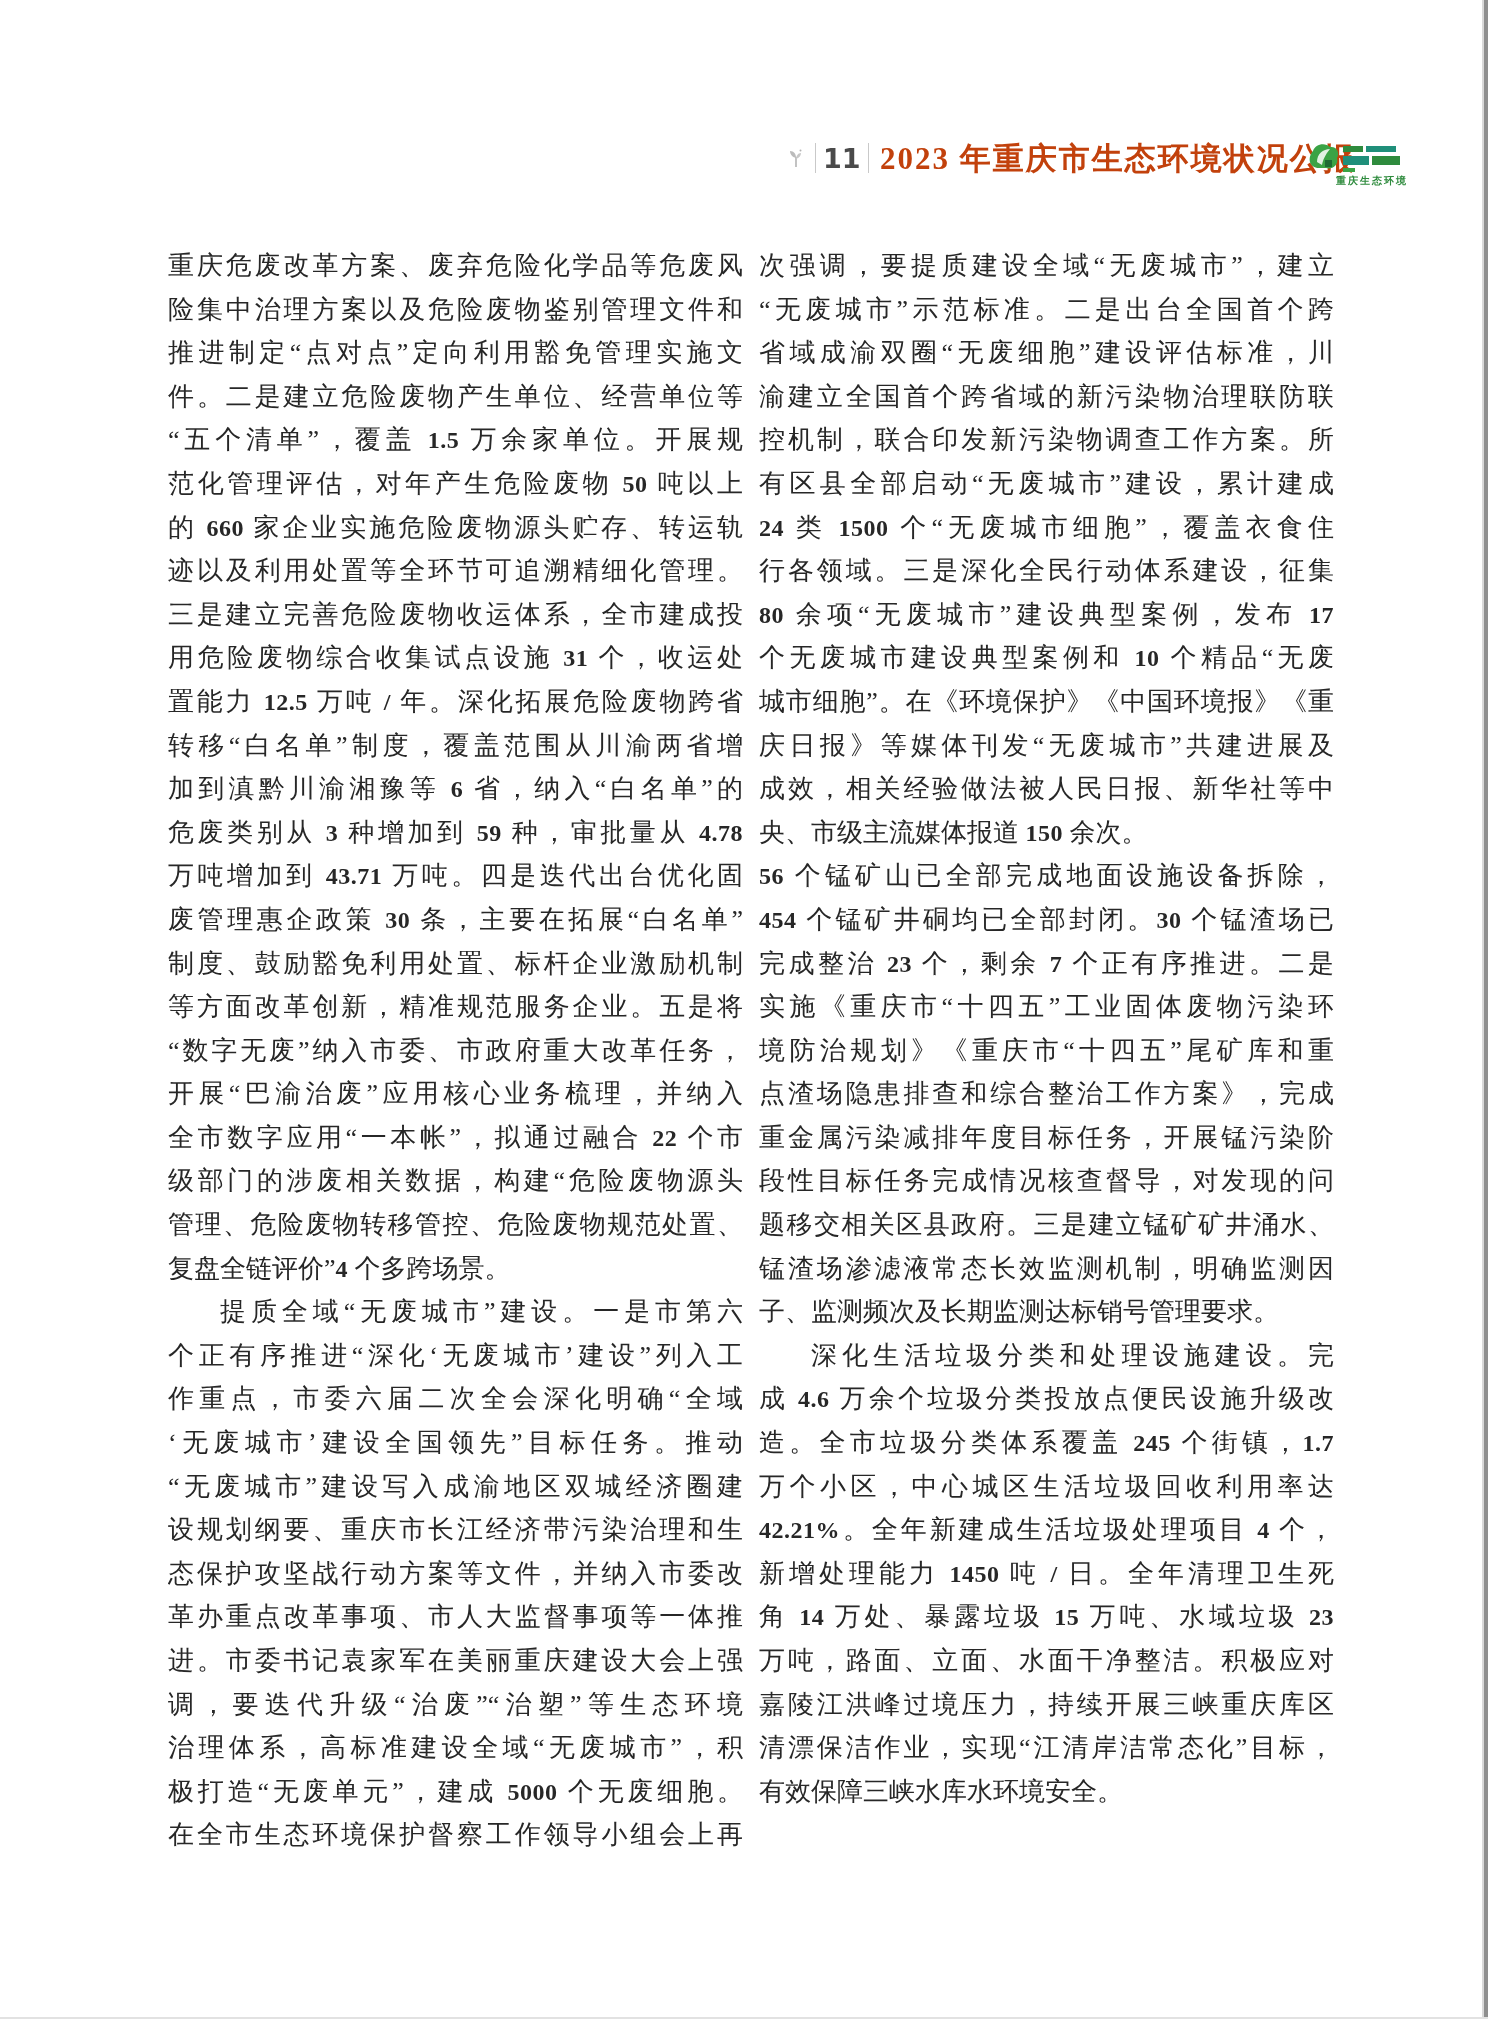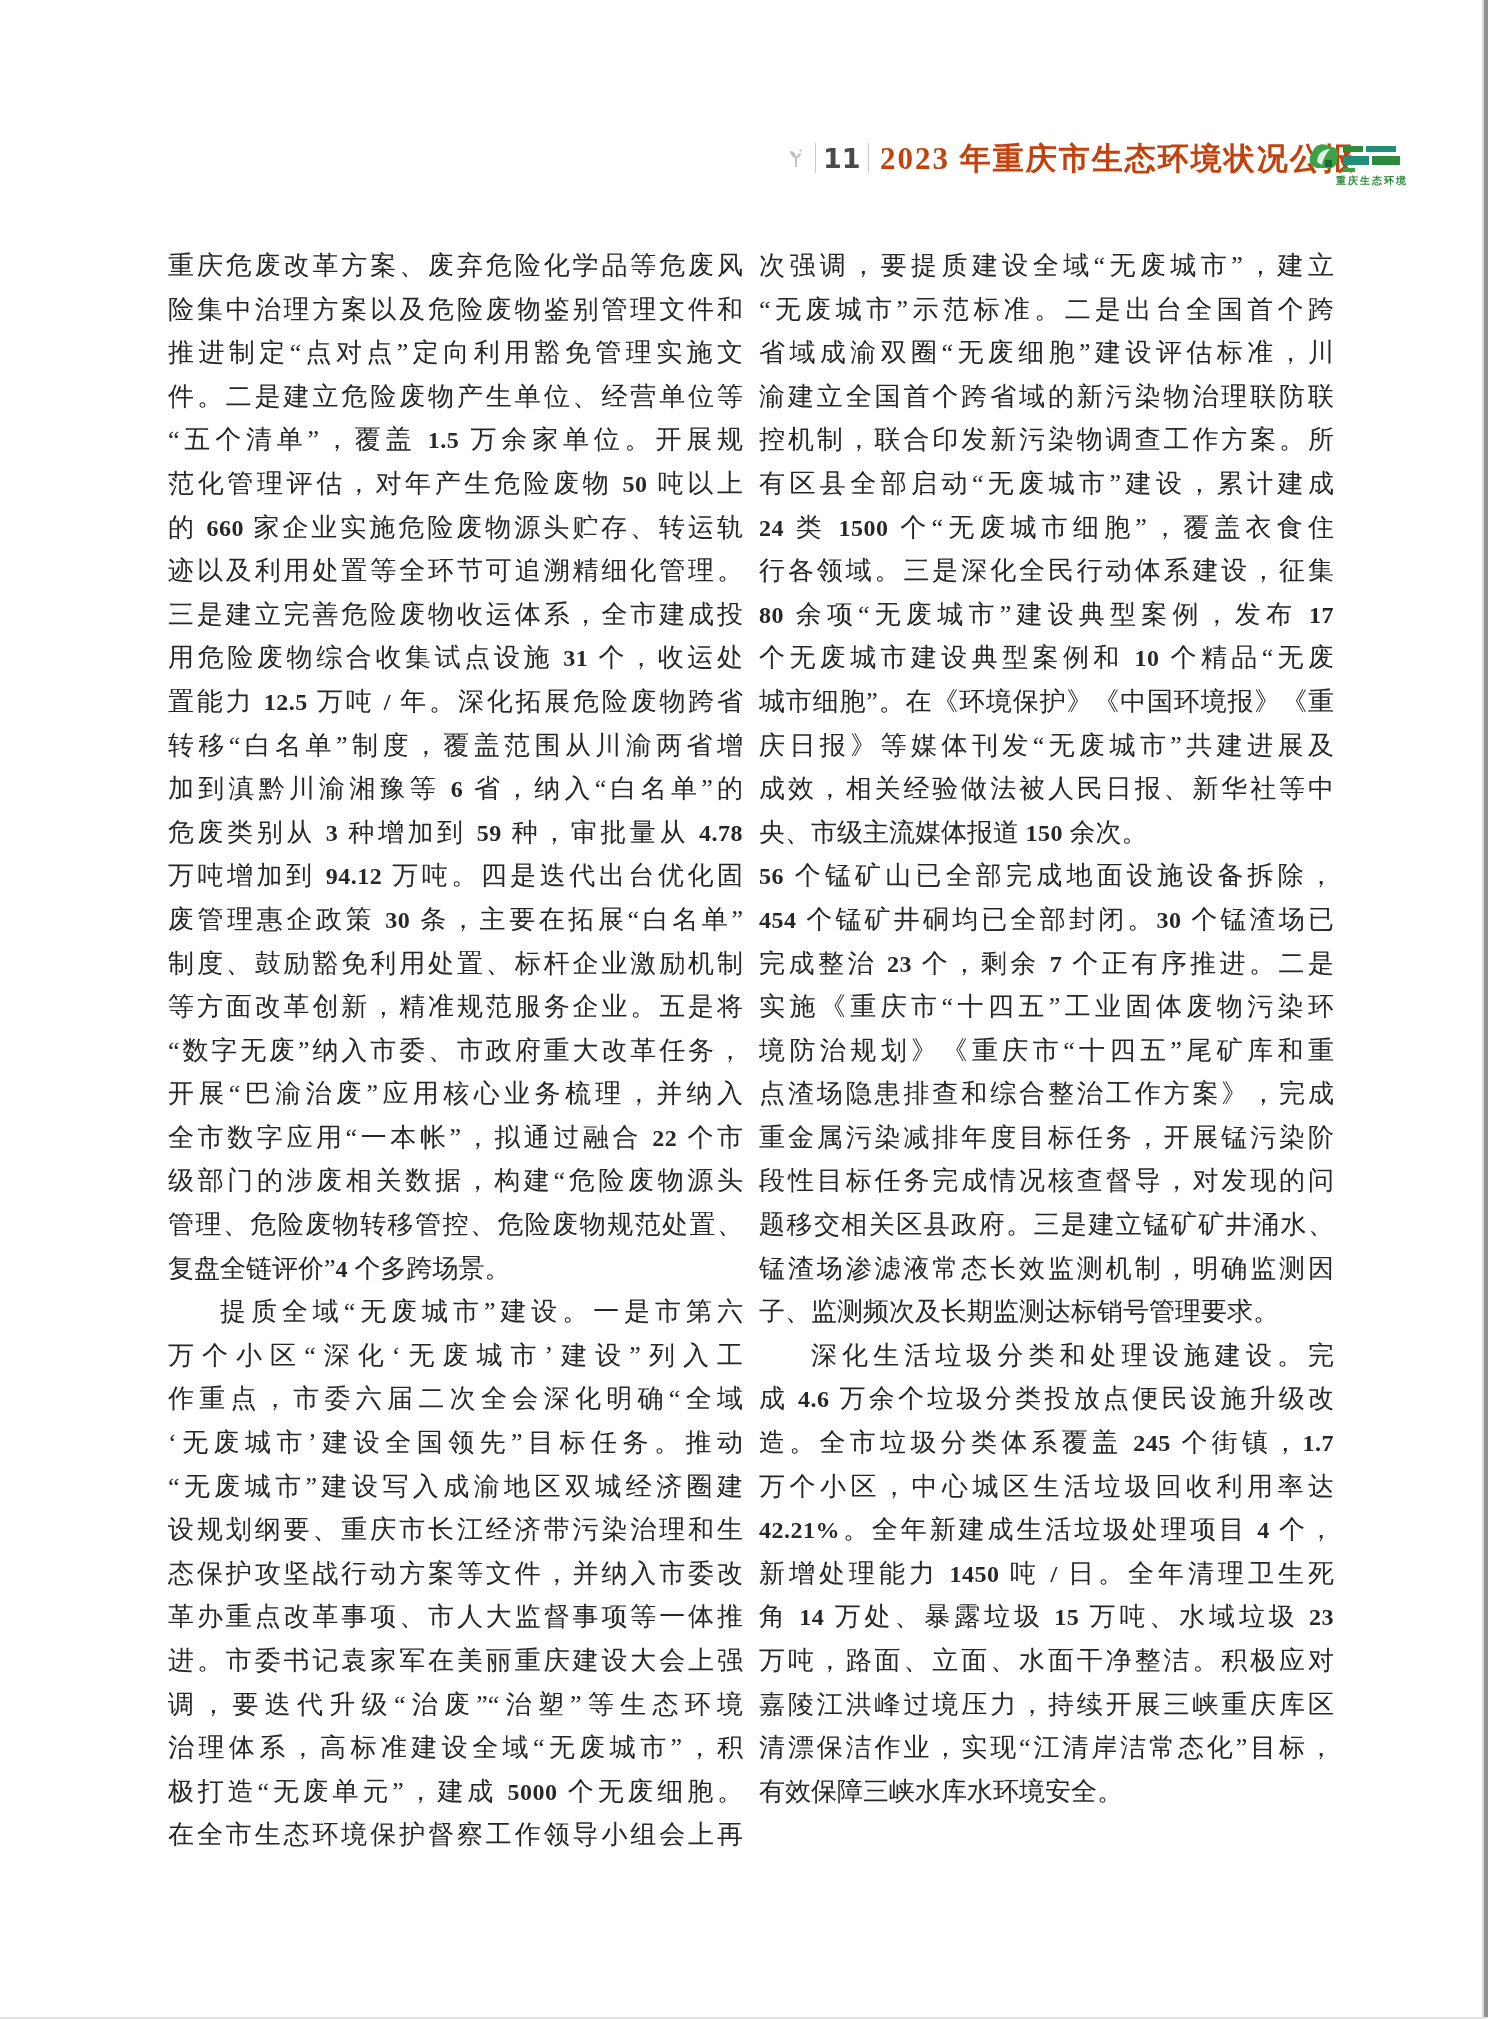--- a/index.html
+++ b/index.html
@@ -92,32 +92,32 @@
       <div class="line">“五个清单”，覆盖 <span class="num">1.5</span> 万余家单位。开展规</div>
       <div class="line">范化管理评估，对年产生危险废物 <span class="num">50</span> 吨以上</div>
       <div class="line">的 <span class="num">660</span> 家企业实施危险废物源头贮存、转运轨</div>
       <div class="line">迹以及利用处置等全环节可追溯精细化管理。</div>
       <div class="line">三是建立完善危险废物收运体系，全市建成投</div>
       <div class="line">用危险废物综合收集试点设施 <span class="num">31</span> 个，收运处</div>
       <div class="line">置能力 <span class="num">12.5</span> 万吨 <span class="num">/</span> 年。深化拓展危险废物跨省</div>
       <div class="line">转移“白名单”制度，覆盖范围从川渝两省增</div>
       <div class="line">加到滇黔川渝湘豫等 <span class="num">6</span> 省，纳入“白名单”的</div>
       <div class="line">危废类别从 <span class="num">3</span> 种增加到 <span class="num">59</span> 种，审批量从 <span class="num">4.78</span></div>
-      <div class="line">万吨增加到 <span class="num">94.12</span> 万吨。四是迭代出台优化固</div>
+      <div class="line">万吨增加到 <span class="num">43.71</span> 万吨。四是迭代出台优化固</div>
       <div class="line">废管理惠企政策 <span class="num">30</span> 条，主要在拓展“白名单”</div>
       <div class="line">制度、鼓励豁免利用处置、标杆企业激励机制</div>
       <div class="line">等方面改革创新，精准规范服务企业。五是将</div>
       <div class="line">“数字无废”纳入市委、市政府重大改革任务，</div>
       <div class="line">开展“巴渝治废”应用核心业务梳理，并纳入</div>
       <div class="line">全市数字应用“一本帐”，拟通过融合 <span class="num">22</span> 个市</div>
       <div class="line">级部门的涉废相关数据，构建“危险废物源头</div>
       <div class="line">管理、危险废物转移管控、危险废物规范处置、</div>
       <div class="line end">复盘全链评价”<span class="num">4</span> 个多跨场景。</div>
       <div class="line indent">提质全域“无废城市”建设。一是市第六</div>
-      <div class="line">万个小区“深化‘无废城市’建设”列入工</div>
+      <div class="line">个正有序推进“深化‘无废城市’建设”列入工</div>
       <div class="line">作重点，市委六届二次全会深化明确“全域</div>
       <div class="line">‘无废城市’建设全国领先”目标任务。推动</div>
       <div class="line">“无废城市”建设写入成渝地区双城经济圈建</div>
       <div class="line">设规划纲要、重庆市长江经济带污染治理和生</div>
       <div class="line">态保护攻坚战行动方案等文件，并纳入市委改</div>
       <div class="line">革办重点改革事项、市人大监督事项等一体推</div>
       <div class="line">进。市委书记袁家军在美丽重庆建设大会上强</div>
       <div class="line">调，要迭代升级“治废”“治塑”等生态环境</div>
       <div class="line">治理体系，高标准建设全域“无废城市”，积</div>
       <div class="line">极打造“无废单元”，建成 <span class="num">5000</span> 个无废细胞。</div>

